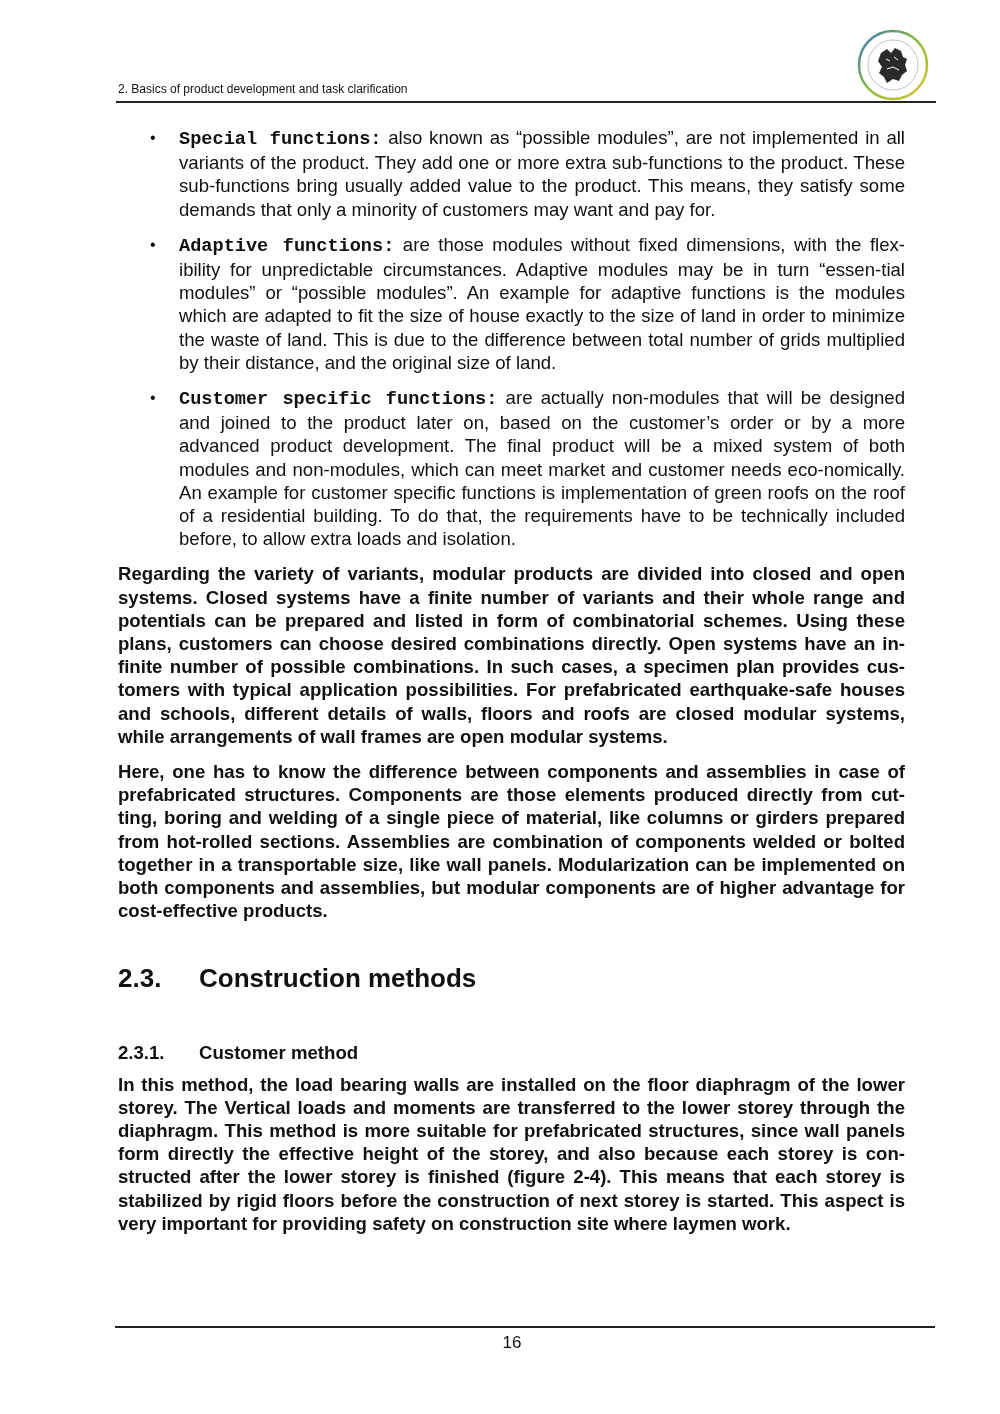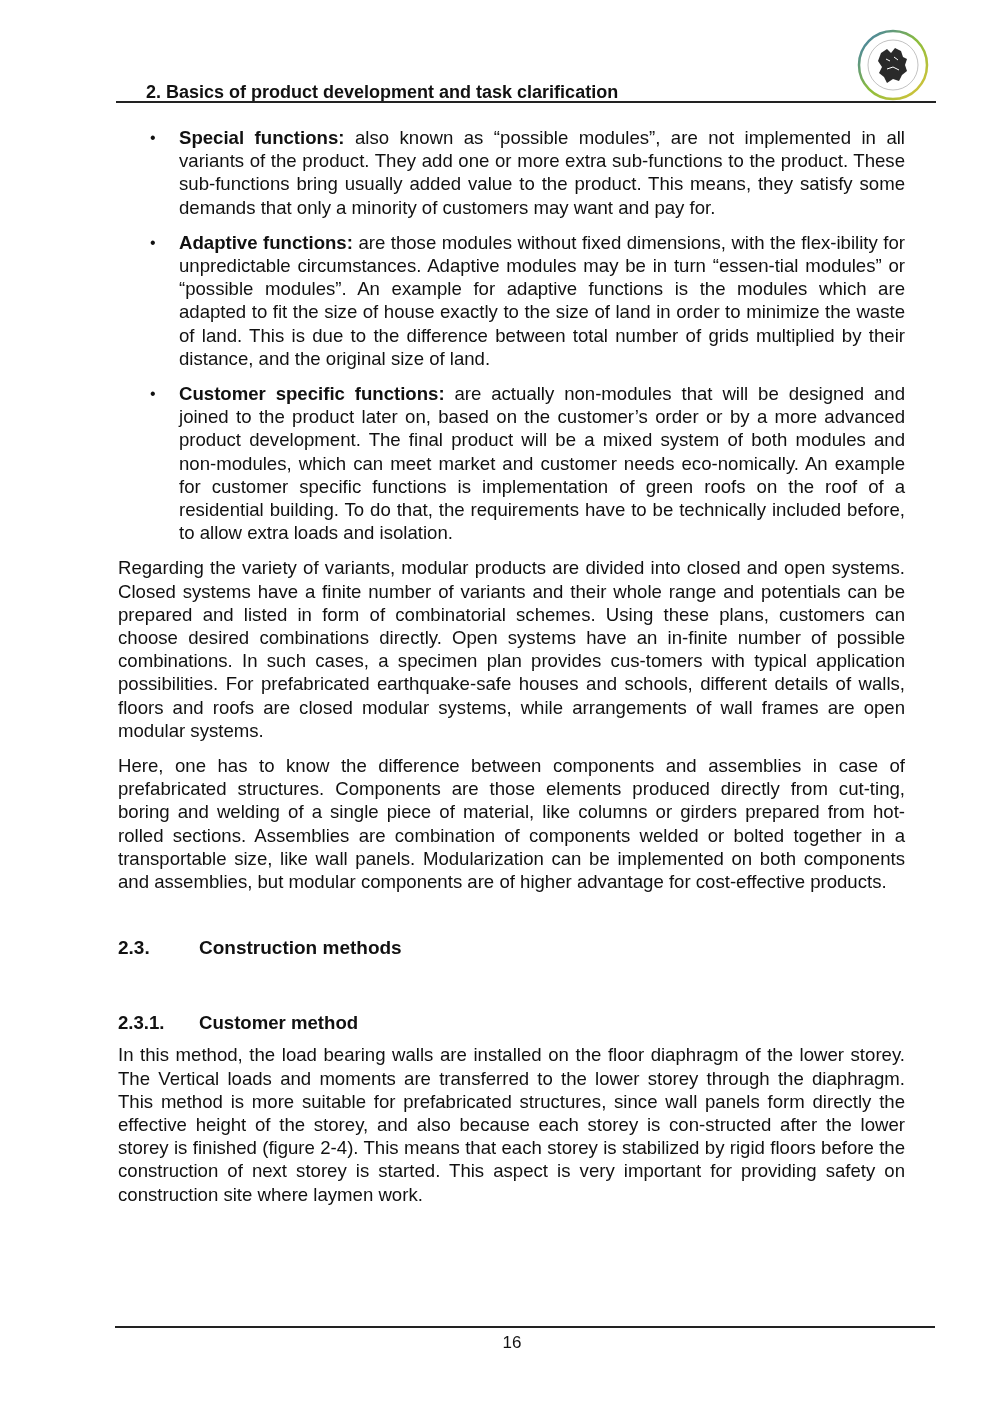--- a/index.html
+++ b/index.html
@@ -1,32 +1,32 @@
 <!DOCTYPE html>
 <html><head>
 <meta charset="utf-8">
 <style>
   html, body { margin: 0; padding: 0; background: #ffffff; }
   body { width: 1000px; height: 1414px; position: relative; overflow: hidden;
          font-family: "Liberation Sans", sans-serif; color: #111; }
   .page { position: absolute; left: 0; top: 0; width: 1000px; height: 1414px; }
 
-  .running-head { position: absolute; left: 118px; top: 82px; font-size: 18px; font-weight: bold; letter-spacing: 0; margin-left: 28px; }
+  .running-head { position: absolute; left: 118px; top: 82px; font-size: 12px; font-weight: normal; letter-spacing: 0; }
   .head-rule { position: absolute; left: 116px; top: 101px; width: 820px; height: 1.5px; background: #222; }
 
   .logo { position: absolute; left: 857px; top: 29px; width: 72px; height: 72px; }
 
   .body { position: absolute; left: 118px; top: 126px; width: 787px; font-size: 18.6px; line-height: 23.2px; text-align: justify; }
-  .body p { margin: 0 0 12px 0; }
+  .body p { margin: 0 0 12px 0; font-weight: bold; }
   ul.bullets { list-style: none; margin: 0; padding: 0; }
   ul.bullets li { position: relative; padding-left: 61px; margin-bottom: 12px; }
   ul.bullets li .bullet { position: absolute; left: 32px; top: 0; font-size: 16px; }
-  .term { font-weight: bold; }
+  .term { font-weight: bold; font-family: Liberation Mono, monospace; }
 
-  h2.sec { font-size: 19px; font-weight: bold; margin: 42px 0 8px 0; line-height: 26px; }
+  h2.sec { font-size: 26px; font-weight: bold; margin: 42px 0 8px 0; line-height: 26px; }
   h2.sec .num { display: inline-block; width: 81px; }
   h3.subsec { font-size: 18.6px; font-weight: bold; margin: 50px 0 9px 0; line-height: 23px; }
   h3.subsec .num { display: inline-block; width: 81px; }
 
   .foot-rule { position: absolute; left: 115px; top: 1326px; width: 820px; height: 1.5px; background: #222; }
   .page-num { position: absolute; left: 0; width: 1024px; top: 1333px; text-align: center; font-size: 17px; }
 </style>
 </head>
 <body>
 

